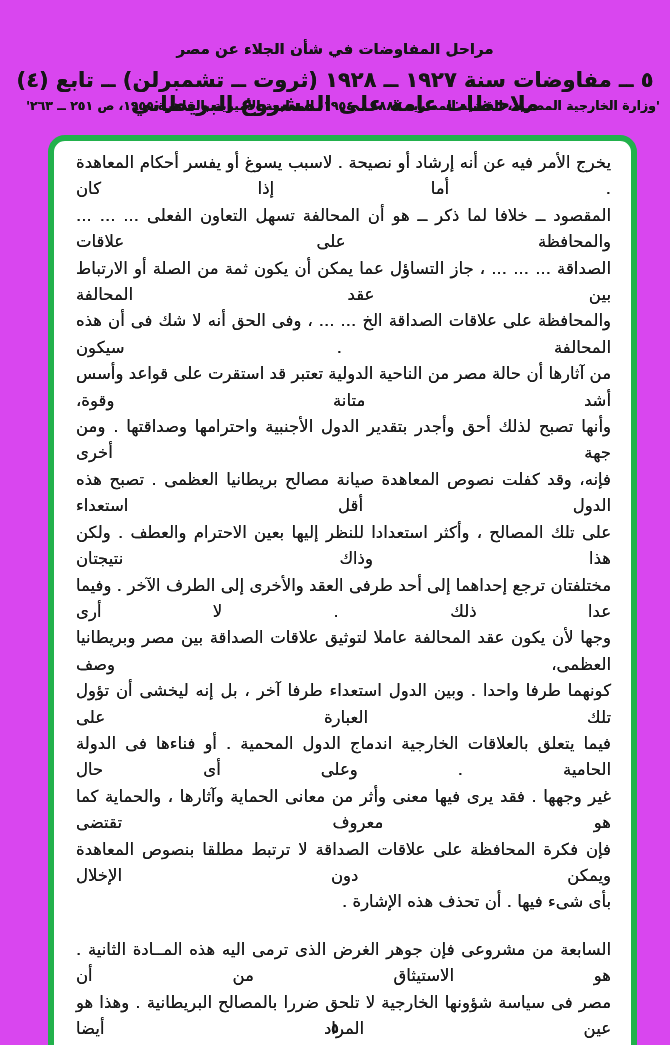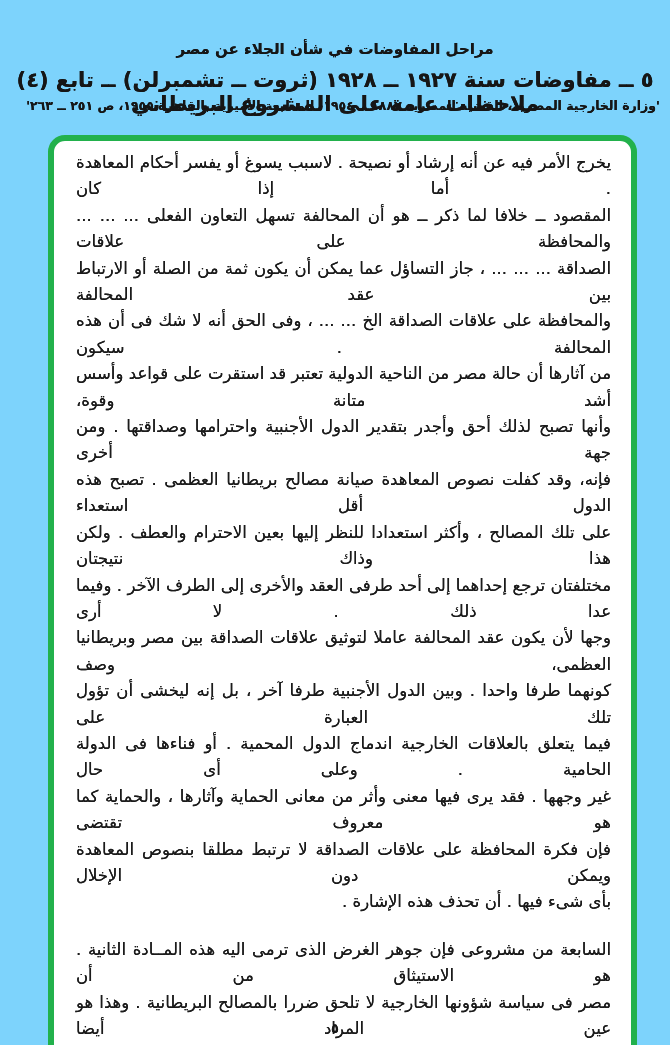--- a/index.html
+++ b/index.html
@@ -7,21 +7,21 @@
   body {
     width: 670px; height: 1045px;
     position: relative;
     overflow: hidden;
     font-family: "DejaVu Sans", sans-serif;
     color: #161616;
     direction: rtl;
   }
   .page {
     position: absolute; inset: 0;
-    background: #7dd3fc;
+    background: #d946ef;
   }
   
   .header { position: absolute; top: 0; right: 0; left: 0; text-align: center; }
   .doc-title {
     position: absolute; top: 40px; right: 0; left: 0;
     font-size: 15px; font-weight: bold;
     letter-spacing: 0.2px;
     text-shadow: 0 0 0.4px currentColor;
   }
   .doc-subtitle {
@@ -85,21 +85,21 @@
           <div class="line">يخرج الأمر فيه عن أنه إرشاد أو نصيحة . لاسبب يسوغ أو يفسر أحكام المعاهدة . أما إذا كان</div>
           <div class="line">المقصود ــ خلافا لما ذكر ــ هو أن المحالفة تسهل التعاون الفعلى ... ... ... والمحافظة على علاقات</div>
           <div class="line">الصداقة ... ... ... ، جاز التساؤل عما يمكن أن يكون ثمة من الصلة أو الارتباط بين عقد المحالفة</div>
           <div class="line">والمحافظة على علاقات الصداقة الخ ... ... ، وفى الحق أنه لا شك فى أن هذه المحالفة . سيكون</div>
           <div class="line">من آثارها أن حالة مصر من الناحية الدولية تعتبر قد استقرت على قواعد وأسس أشد متانة وقوة،</div>
           <div class="line">وأنها تصبح لذلك أحق وأجدر بتقدير الدول الأجنبية واحترامها وصداقتها .  ومن جهة أخرى</div>
           <div class="line">فإنه، وقد كفلت نصوص المعاهدة صيانة مصالح بريطانيا العظمى . تصبح هذه الدول أقل استعداء</div>
           <div class="line">على تلك المصالح ، وأكثر استعدادا للنظر إليها بعين الاحترام والعطف . ولكن هذا وذاك نتيجتان</div>
           <div class="line">مختلفتان ترجع إحداهما إلى أحد طرفى العقد والأخرى إلى الطرف الآخر . وفيما عدا ذلك . لا أرى</div>
           <div class="line">وجها لأن يكون عقد المحالفة عاملا لتوثيق علاقات الصداقة بين مصر وبريطانيا العظمى، وصف</div>
-          <div class="line">كونهما طرفا واحدا . وبين الدول الأجنبية طرفا آخر ، بل إنه ليخشى أن تؤول تلك العبارة على</div>
+          <div class="line">كونهما طرفا واحدا . وبين الدول استعداء طرفا آخر ، بل إنه ليخشى أن تؤول تلك العبارة على</div>
           <div class="line">فيما يتعلق بالعلاقات الخارجية اندماج الدول المحمية . أو فناءها فى الدولة الحامية . وعلى أى حال</div>
           <div class="line">غير وجهها . فقد يرى فيها معنى وأثر من معانى الحماية وآثارها ، والحماية كما هو معروف تقتضى</div>
           <div class="line">فإن فكرة المحافظة على علاقات الصداقة لا ترتبط مطلقا بنصوص المعاهدة ويمكن دون الإخلال</div>
           <div class="line last-right">بأى شىء فيها . أن تحذف هذه الإشارة .</div>
         </div>
         <div class="para">
           <div class="line">السابعة من مشروعى فإن جوهر الغرض الذى ترمى اليه هذه المــادة الثانية . هو الاستيثاق من أن</div>
           <div class="line">مصر فى سياسة شؤونها الخارجية لا تلحق ضررا بالمصالح البريطانية . وهذا هو عين المراد أيضا</div>
         </div>
       </div>

